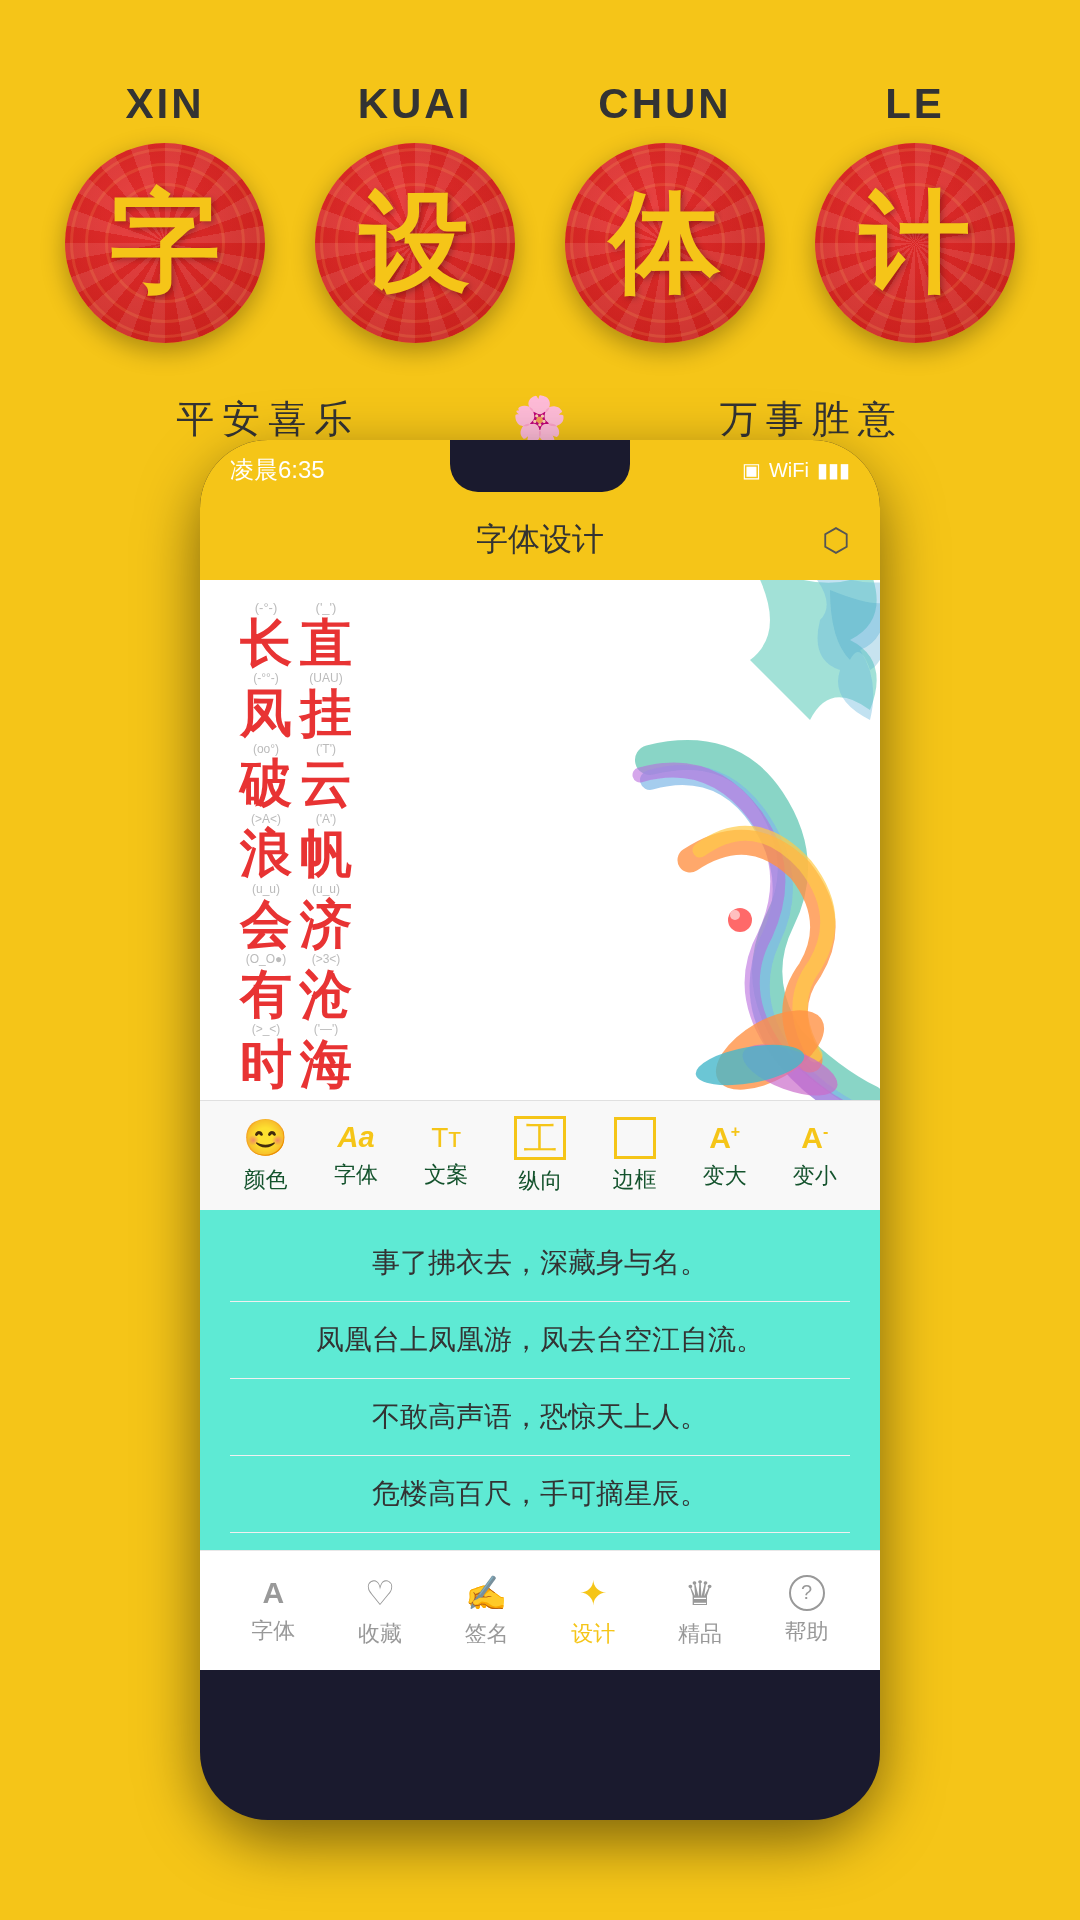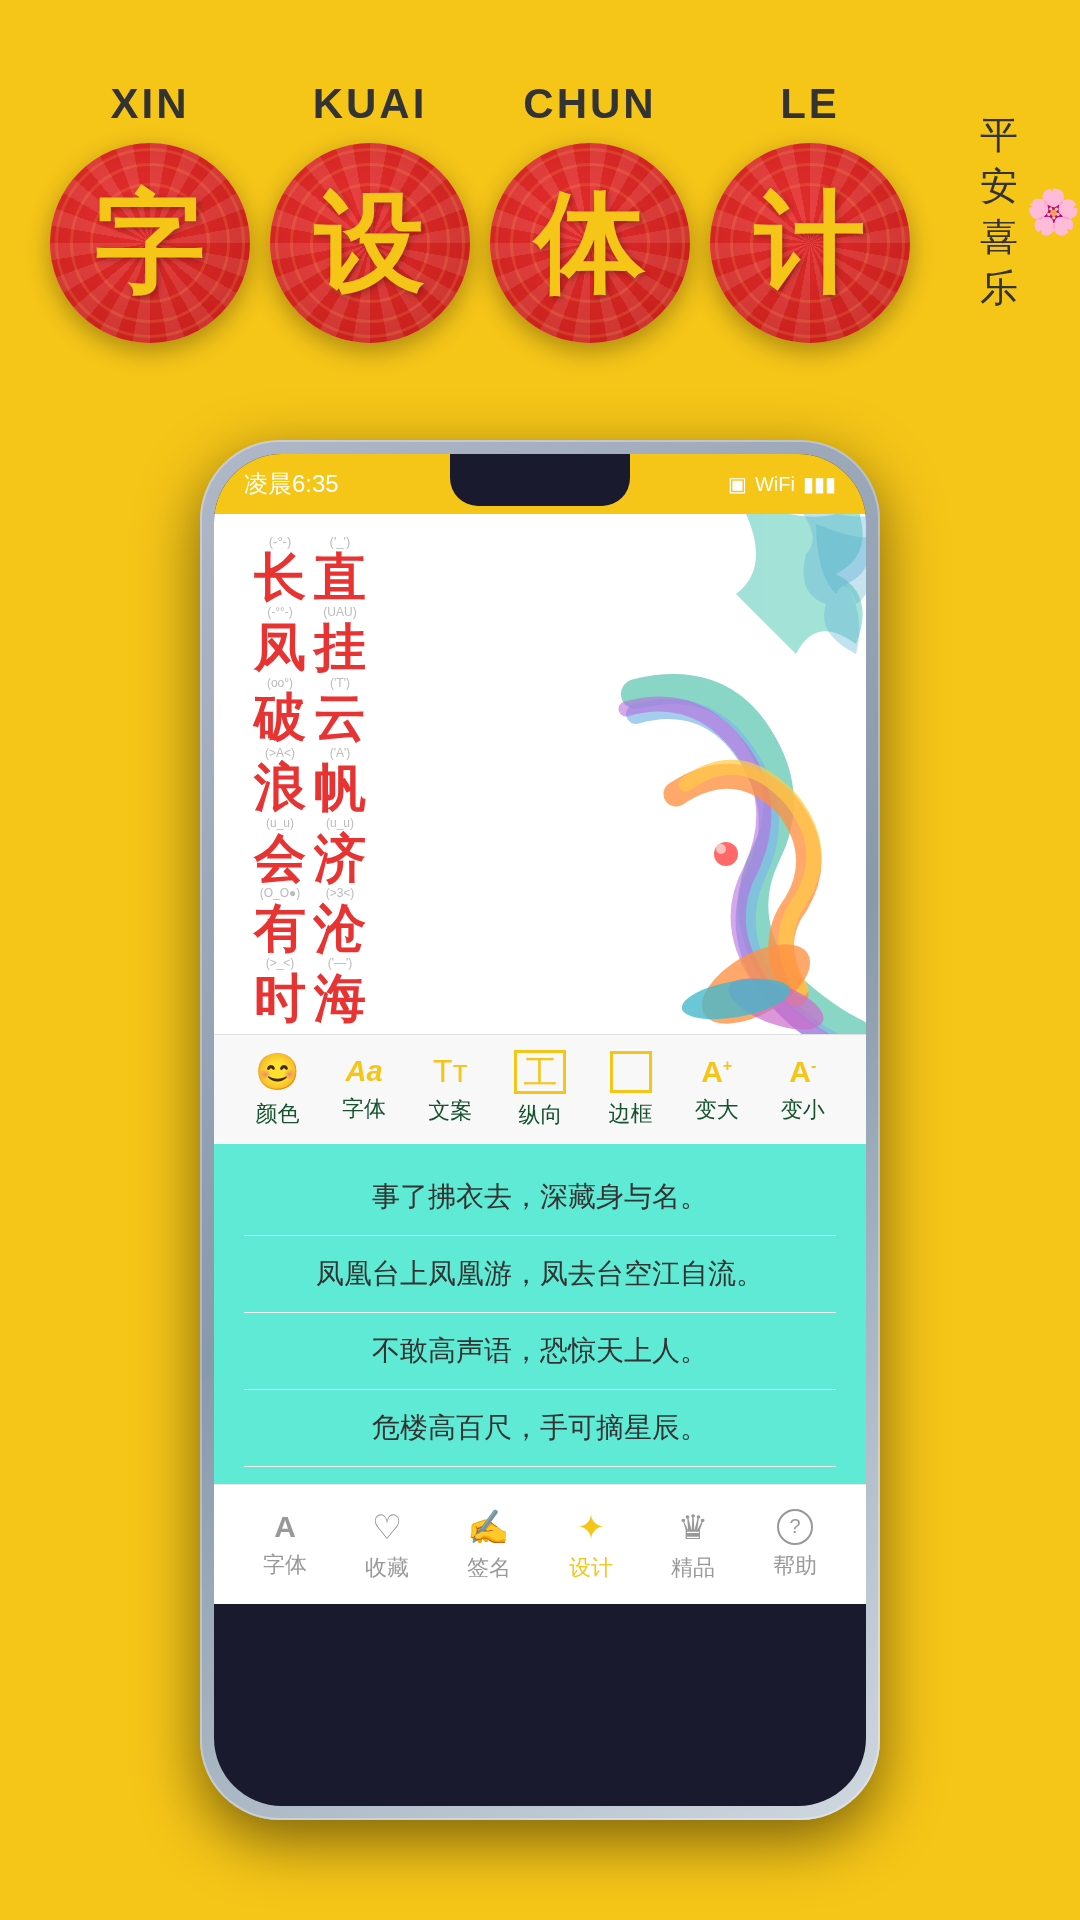--- a/index.html
+++ b/index.html
@@ -12,22 +12,22 @@
       font-family: 'Arial', sans-serif;
       overflow: hidden;
       position: relative;
     }
 
     
     .top-section {
       width: 100%;
       padding: 80px 40px 40px;
       display: flex;
-      flex-direction: row;
-      align-items: flex-start;
+      flex-direction: column;
+      align-items: center;
     }
 
     .pinyin-row {
       display: flex;
       justify-content: space-around;
       width: 100%;
       margin-bottom: 20px;
     }
 
     .pinyin-item {
@@ -109,21 +109,20 @@
       transform: translateX(-50%);
       width: 680px;
       height: 1380px;
     }
 
     .phone-outer {
       width: 100%;
       height: 100%;
       background: linear-gradient(145deg, #b0b8c8, #8899aa, #d0d8e0);
       border-radius: 80px;
-      padding: 14px;
       box-shadow: 0 20px 60px rgba(0,0,0,0.5), inset 0 0 0 2px rgba(255,255,255,0.3);
       position: relative;
     }
 
     .phone-inner {
       width: 100%;
       height: 100%;
       background: #1a1a2e;
       border-radius: 68px;
       overflow: hidden;
@@ -382,20 +381,24 @@
 
       <div class="status-bar">
         <span class="status-time">凌晨6:35</span>
         <div class="status-icons">
           <span>▣</span>
           <span>WiFi</span>
           <span>▮▮▮</span>
         </div>
       </div>
 
+      <div class="app-header">
+        <span class="app-title">字体设计</span>
+        <span class="header-icon">⬡</span>
+      </div>
 
       <div class="app-content" style="height:520px;position:relative;background:white;overflow:hidden;">
 
         <svg class="illustration-svg" viewBox="0 0 340 560" xmlns="http://www.w3.org/2000/svg">
 
           <path d="M200,0 Q280,40 320,10 Q340,60 300,80 Q340,100 320,150 Q280,120 260,160 Q230,130 200,100 Q240,70 200,0Z" fill="rgba(80,200,180,0.7)" opacity="0.8"></path>
           <path d="M250,0 Q310,30 340,20 Q340,80 310,90 Q330,120 320,160 Q280,140 290,110 Q260,100 270,60 Q290,40 250,0Z" fill="rgba(100,180,220,0.6)" opacity="0.7"></path>
           <path d="M280,30 Q330,50 340,40 Q340,100 320,110 Q310,80 300,100 Q280,80 280,30Z" fill="rgba(60,160,200,0.5)" opacity="0.6"></path>
 
           <path d="M100,200 Q180,180 220,240 Q260,300 230,360 Q200,420 240,480 Q280,520 320,540" stroke="rgba(100,200,180,0.8)" stroke-width="30" fill="none" stroke-linecap="round"></path>
@@ -454,21 +457,21 @@
       <div class="toolbar" style="height:110px;">
         <div class="tool-item">
           <span class="tool-icon">😊</span>
           <span class="tool-label">颜色</span>
         </div>
         <div class="tool-item">
           <span class="tool-icon" style="font-size:29px;font-weight:bold;font-style:italic;">Aa</span>
           <span class="tool-label">字体</span>
         </div>
         <div class="tool-item">
-          <span class="tool-icon" style="font-size:32px;">Tт</span>
+          <span class="tool-icon" style="font-size:28px;">Tт</span>
           <span class="tool-label">文案</span>
         </div>
         <div class="tool-item">
           <span class="tool-icon" style="font-size:34px;border:3px solid #F5C518;padding:2px 6px;line-height:1;">工</span>
           <span class="tool-label">纵向</span>
         </div>
         <div class="tool-item">
           <span class="tool-icon" style="font-size:32px;border:3px solid #F5C518;display:inline-block;width:42px;height:42px;line-height:36px;text-align:center;"></span>
           <span class="tool-label">边框</span>
         </div>

